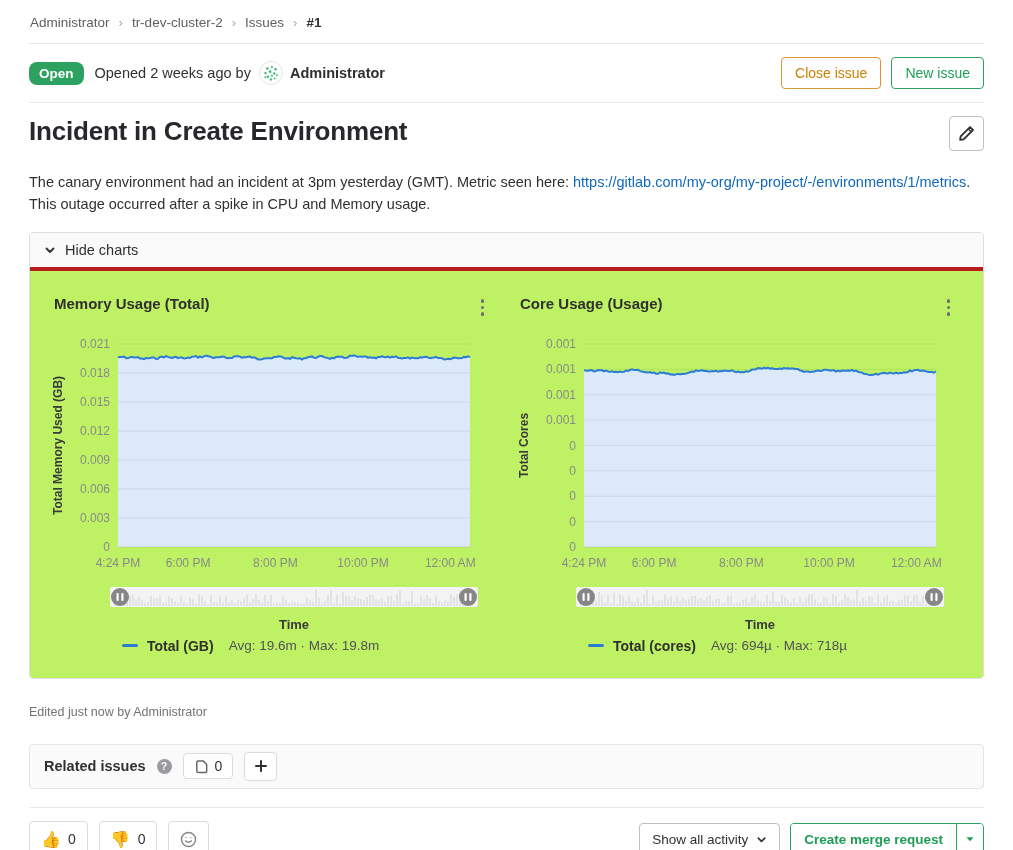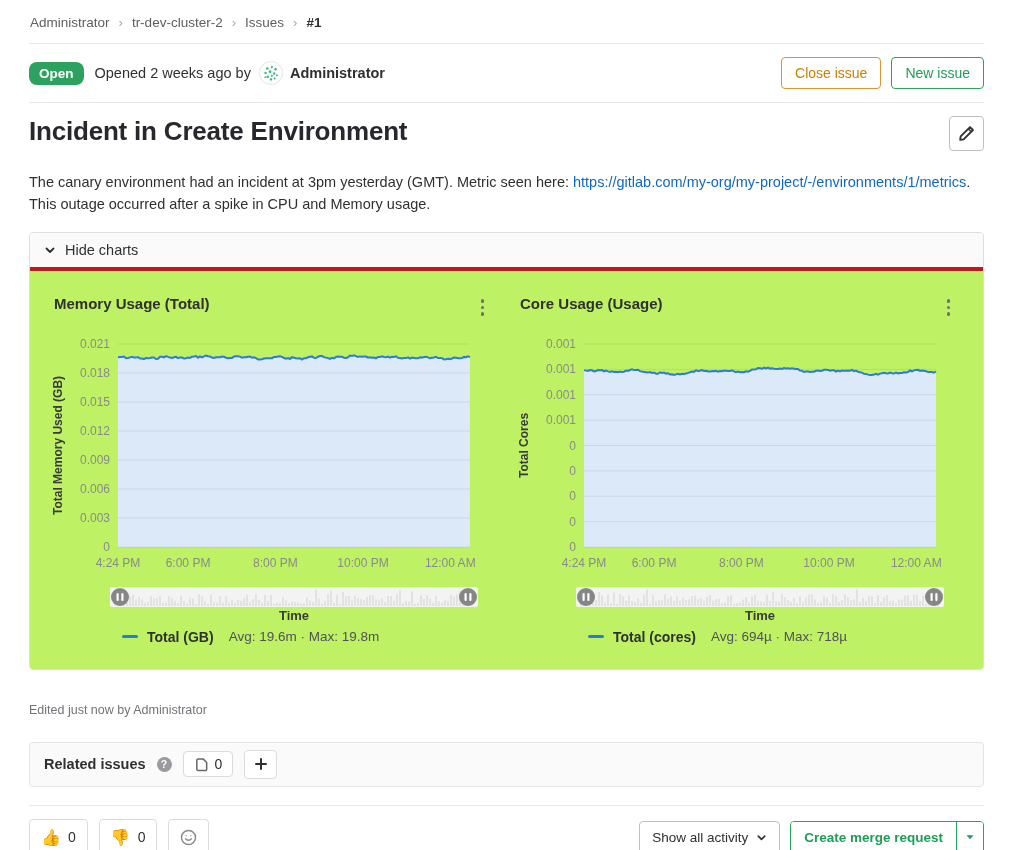--- a/index.html
+++ b/index.html
@@ -38,28 +38,28 @@
   .charts-panel { margin-top:17px; border:1px solid #dedede; border-radius:4px; overflow:hidden; }
   .charts-header { background:#fafafa; border-bottom:4px solid #b91c1c; padding:9px 14px; display:flex; align-items:center; gap:9px; font-size:14.5px; color:#303030; cursor:pointer; }
   .charts-body { display:flex; gap:26px; padding:24px 22px 24px; background:#bef264; }
   .chart-card { width:440px; }
   .chart-title-row { display:flex; align-items:flex-start; justify-content:space-between; padding-left:2px; }
   .chart-title { font-size:15px; font-weight:700; color:#303030; }
   .kebab-btn { background:none; border:none; cursor:pointer; padding:4px 8px; display:flex; flex-direction:column; gap:3px; }
   .kebab-btn i { width:3.5px; height:3.5px; border-radius:50%; background:#6e6d73; display:block; }
   .plot { display:block; margin-top:10px; }
   .mini { display:block; margin-top:12px; margin-left:58px; cursor:ew-resize; }
-  .time-label { margin-left:66px; width:352px; text-align:center; font-size:13px; font-weight:700; color:#3a3a3a; }
+  .time-label { margin-left:66px; width:352px; text-align:center; font-size:13px; font-weight:700; color:#3a3a3a; margin-top:9px; }
   .legend-row { display:flex; align-items:center; margin-left:70px; margin-top:6px; }
   .legend-swatch { width:16px; height:3.5px; border-radius:2px; background:#2d7cd4; margin-right:9px; }
   .legend-label { font-size:14px; font-weight:700; color:#303030; margin-right:15px; }
   .legend-stats { font-size:13.5px; color:#535158; }
 
   
-  .edited-note { margin-top:33px; font-size:12.5px; color:#737278; }
+  .edited-note { margin-top:26px; font-size:12.5px; color:#737278; }
 
   
   .related-card { margin-top:25px; border:1px solid #e5e5e5; border-radius:4px; background:#fafafa; padding:7px 14px; display:flex; align-items:center; gap:11px; }
   .related-title { font-size:14.5px; font-weight:700; color:#303030; }
   .help-icon { width:15px; height:15px; border-radius:50%; background:#9b9a9f; color:#fafafa; font-size:10.5px; font-weight:700; display:inline-flex; align-items:center; justify-content:center; cursor:pointer; }
   .count-badge { display:inline-flex; align-items:center; gap:6px; background:#fff; border:1px solid #dbdbdb; border-radius:4px; padding:4px 10px; font-size:14px; color:#303030; }
   .add-related-btn { background:#fff; border:1px solid #dbdbdb; border-radius:4px; width:33px; height:29px; display:flex; align-items:center; justify-content:center; cursor:pointer; color:#303030; }
 
   
   .footer-sep { margin-top:18px; }

